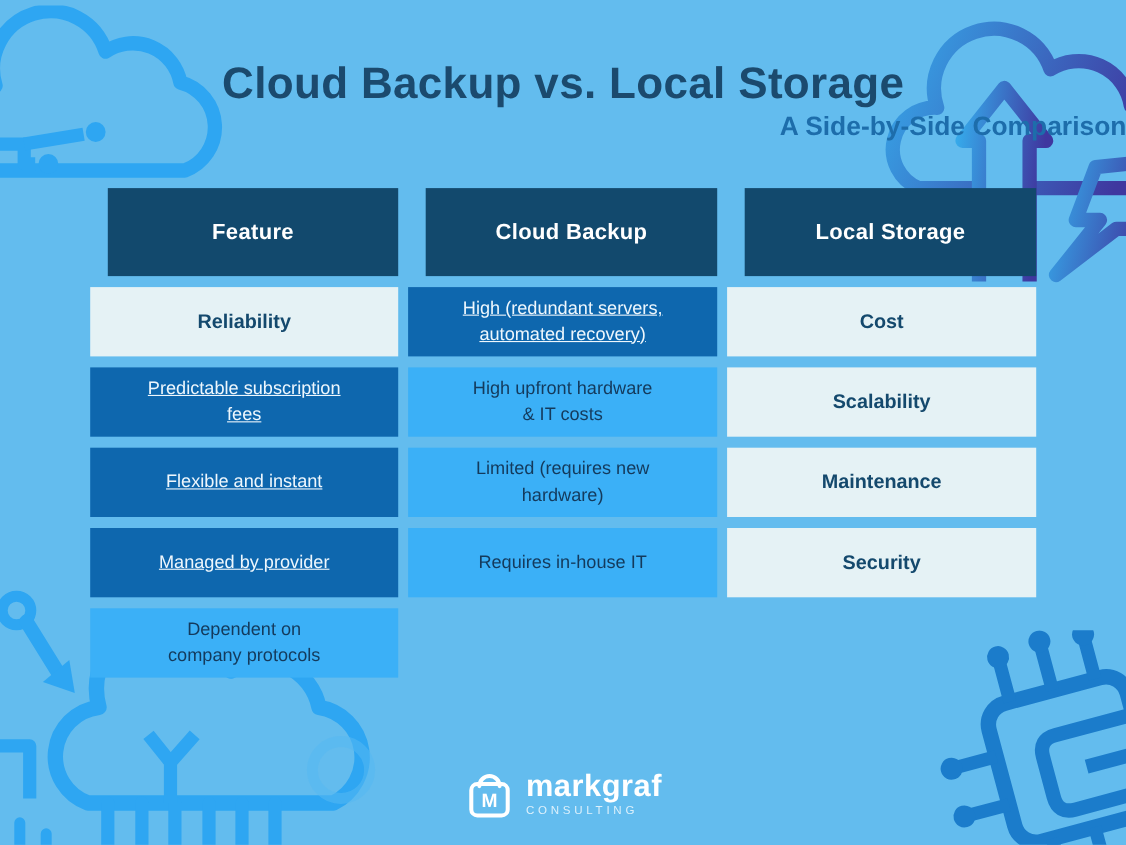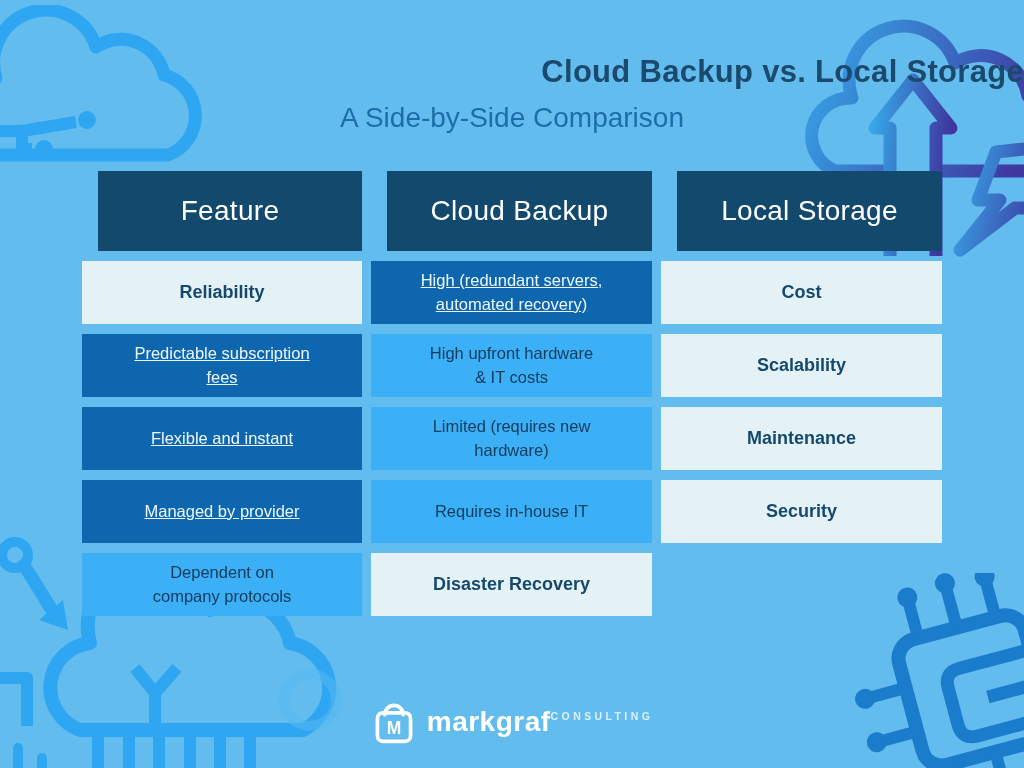--- a/index.html
+++ b/index.html
@@ -4,55 +4,55 @@
 <style>
   html,body{margin:0;padding:0;}
   body{
     width:1024px;height:768px;position:relative;overflow:hidden;
     background:var(--background,#63bcee);
     font-family:"Liberation Sans","DejaVu Sans",sans-serif;
   }
   .deco{position:absolute;z-index:1;pointer-events:none;}
 
   .title{
-    position:absolute;top:54px;left:0;width:100%;text-align:right;
-    font-size:31px;font-weight:800;color:var(--title,#1b4a6e);letter-spacing:.3px;z-index:5;
+    position:absolute;top:54px;left:0;width:100%;text-align:center;
+    font-size:40px;font-weight:800;color:var(--title,#1b4a6e);letter-spacing:.3px;z-index:5;
   }
   .subtitle{
-    position:absolute;top:102px;left:0;width:100%;text-align:center;
-    font-size:28px;font-weight:400;color:var(--subtitle,#1d6dab);z-index:5;
+    position:absolute;top:102px;left:0;width:100%;text-align:right;
+    font-size:24px;font-weight:700;color:var(--subtitle,#1d6dab);z-index:5;
   }
 
   .cmp-table{
     position:absolute;left:82px;top:171px;z-index:5;
     display:grid;grid-template-columns:280px 281px 281px;
     grid-template-rows:80px repeat(6,63px);
     gap:10px 9px;
   }
   .hcell{
     background:var(--header_bg,#12496d);color:#fff;
     display:flex;align-items:center;justify-content:center;
-    font-size:28px;font-weight:400;letter-spacing:.3px;margin-left:16px;
+    font-size:20px;font-weight:700;letter-spacing:.3px;margin-left:16px;
   }
   .cell{
     display:flex;align-items:center;justify-content:center;
     text-align:center;white-space:pre-line;line-height:1.42;font-size:16.5px;
     padding:0 8px;box-sizing:border-box;
   }
   .cell.feature{background:var(--feature_cell_bg,#e5f2f5);color:var(--feature_text,#14496d);font-weight:700;font-size:18px;}
   .cell.cloud{background:var(--cloud_cell_bg,#0e67ae);color:#eef7fd;text-decoration:underline;}
   .cell.local{background:var(--local_cell_bg,#3bb0f7);color:var(--local_text,#143a5c);}
 
   .brand{
     position:absolute;left:0;top:699px;width:100%;z-index:5;
     display:flex;align-items:center;justify-content:center;gap:10px;
   }
-  .brand-text{display:flex;flex-direction:row;align-items:flex-start;}
+  .brand-text{display:flex;flex-direction:column;align-items:flex-start;}
   .brand-name{color:#fff;font-size:28px;font-weight:800;letter-spacing:.5px;line-height:1;}
-  .brand-sub{color:rgba(255,255,255,.78);font-size:10.5px;font-weight:700;letter-spacing:3.4px;margin-top:2px;}
+  .brand-sub{color:rgba(255,255,255,.78);font-size:10.5px;font-weight:400;letter-spacing:3.4px;margin-top:2px;}
 </style>
 </head>
 <body>
 
 <div class="deco" style="left:-30px;top:5px;width:250px;height:170px;">
   <svg width="250" height="170" viewBox="0 0 250 170" fill="none">
     <path d="M 12,150 A 40 40 0 0 1 26 73 A 52 52 0 0 1 126 42 A 44 44 0 0 1 194 70 A 42 42 0 0 1 198 150 Z" stroke="#2ea6f2" stroke-width="13" stroke-linejoin="round"></path>
     <path d="M -10,126 H 52 V 144 H 62" stroke="#2ea6f2" stroke-width="12" stroke-linejoin="round"></path>
     <circle cx="74" cy="144" r="9" fill="#2ea6f2"></circle>
     <path d="M 52,126 L 106,117" stroke="#2ea6f2" stroke-width="12"></path>
@@ -134,21 +134,20 @@
 hardware)</div>
 
   <div class="cell feature">Maintenance</div>
   <div class="cell cloud">Managed by provider</div>
   <div class="cell local">Requires in-house IT</div>
 
   <div class="cell feature">Security</div>
   <div class="cell local">Dependent on
 company protocols</div>
 
-  <div class="cell feature">Disaster Recovery</div>
 </div>
 
 <div class="brand">
   <svg width="46" height="46" viewBox="0 0 50 50">
     <path d="M 15,17 a 10 10 0 0 1 20,0" stroke="#fff" stroke-width="4" fill="none" stroke-linecap="round"></path>
     <rect x="7" y="15" width="36" height="31" rx="6" stroke="#fff" stroke-width="4" fill="none"></rect>
     <text x="25" y="38" text-anchor="middle" font-family="Liberation Sans, sans-serif" font-size="19" font-weight="bold" fill="#fff">M</text>
   </svg>
   <div class="brand-text">
     <div class="brand-name">markgraf</div>

